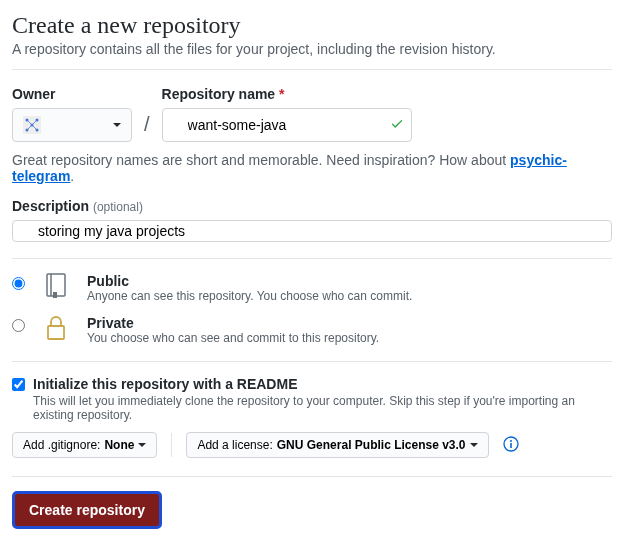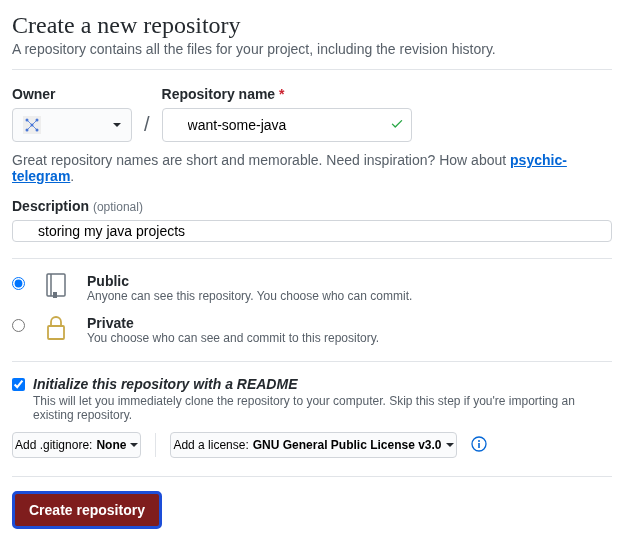--- a/index.html
+++ b/index.html
@@ -52,28 +52,28 @@
     .optional { color: #6a737d; font-weight: 400; font-size: 12px; }
     .desc-input { width: 100%; height: 22px; margin-top: 6px; }
     .hr2 { border: none; border-top: 1px solid #e1e4e8; margin: 16px 0 14px; }
     .radio-row { display: flex; align-items: flex-start; gap: 18px; margin-bottom: 12px; }
     .radio-row input[type=radio] { margin-top: 4px; }
     .radio-row .icon { width: 26px; display: flex; justify-content: center; }
     .radio-title { font-weight: 600; font-size: 14px; }
     .radio-desc { color: #586069; font-size: 12px; }
     .check-row { display: flex; align-items: flex-start; gap: 8px; margin: 14px 0 4px; }
     .check-row input[type=checkbox] { margin-top: 2px; }
-    .check-title { font-weight: 600; font-size: 14px; font-style: italic; }
+    .check-title { font-weight: 600; font-size: 14px; }
     .check-desc { color: #586069; font-size: 12px; margin-top: 2px; }
     .btn-row { display: flex; align-items: center; gap: 14px; margin-top: 10px; }
     .btn {
       border: 1px solid #d1d5da;
       background: #fafbfc;
       border-radius: 4px;
-      padding: 5px 2px;
+      padding: 5px 10px;
       font-size: 12px;
       cursor: pointer;
       display: inline-flex;
       align-items: center;
       gap: 4px;
     }
     .btn .strong { font-weight: 600; }
     .divider-v { width: 1px; height: 24px; background: #e1e4e8; }
     .info-icon { color: #0366d6; }
     .btn-primary {

